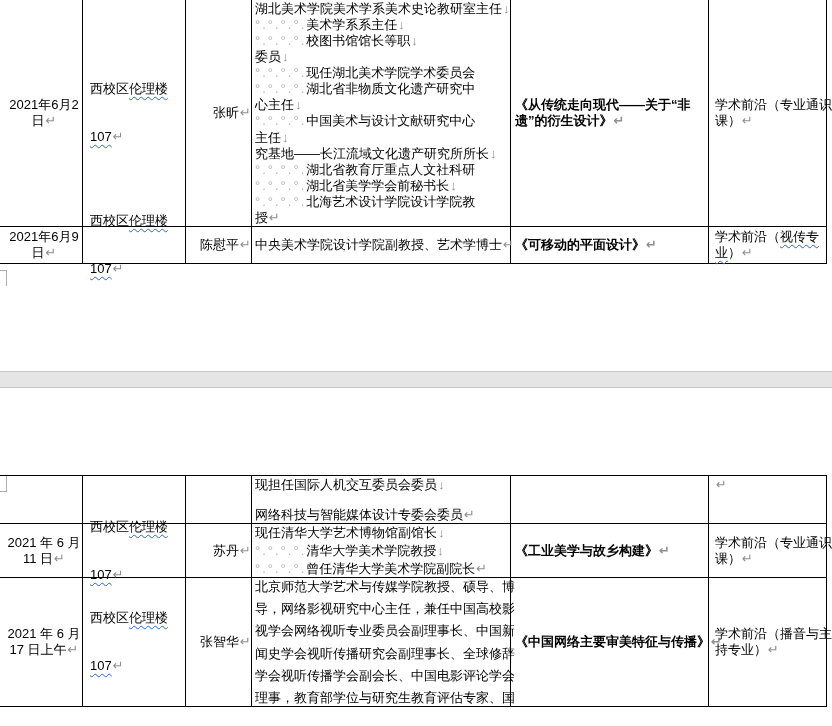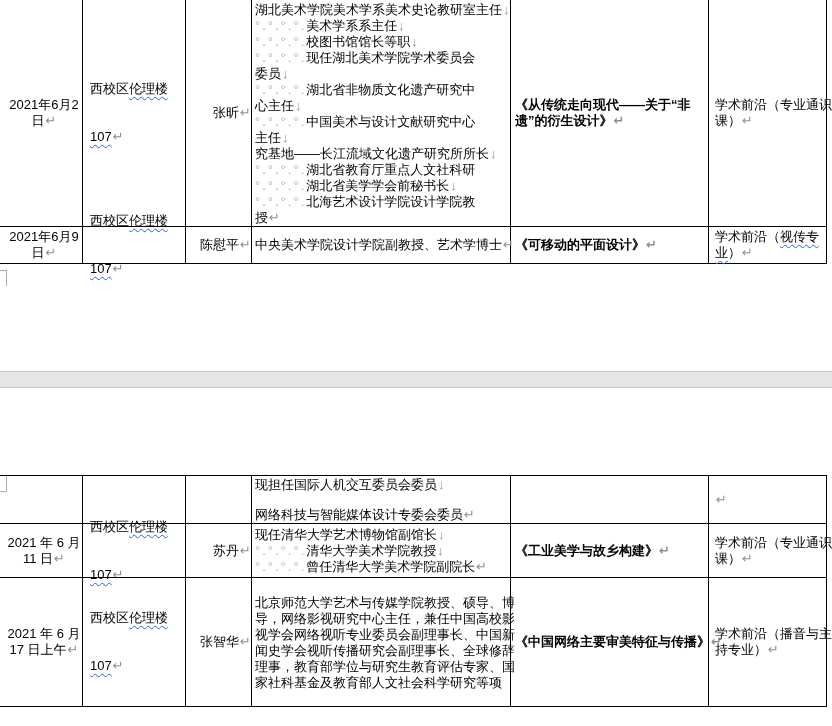--- a/index.html
+++ b/index.html
@@ -11,21 +11,21 @@
   #t2{top:475px;grid-template-rows:48px 54px 129px;border-top:1px solid #000;}
   .c{box-sizing:border-box;border-right:1px solid #000;border-bottom:1px solid #000;
      display:flex;flex-direction:column;justify-content:center;
      font-size:13px;overflow:visible;}
   .col1{padding-left:6px;text-align:center;}
   .col2{padding-left:7px;gap:32px;}
   .col3{align-items:flex-end;}
   .col4{padding-left:3px;}
   .col5{padding-left:4px;font-weight:bold;}
   .col6{padding-left:6px;}
-  .v-top{justify-content:center;padding-top:1px;}
+  .v-top{justify-content:space-between;padding-top:1px;}
   .line{height:16px;line-height:16px;white-space:pre;}
   .marks{color:#b5b5b5;letter-spacing:2px;}
   .pmark{color:#8f8f8f;padding-left:1px;}
   .wb{text-decoration:underline;text-decoration-style:wavy;text-decoration-color:#2a66d9;
       text-decoration-thickness:1px;text-underline-offset:3px;}
   .wr{text-decoration-style:wavy;text-decoration-color:#e03a2f;
       text-decoration-thickness:1px;text-underline-offset:3px;}
   .band{position:absolute;left:0;top:371px;width:832px;height:17px;background:#e5e5e5;
         border-top:1px solid #c9c9c9;border-bottom:1px solid #c9c9c9;box-sizing:border-box;}
   .crop{position:absolute;left:0;width:6px;height:15px;}
@@ -47,22 +47,22 @@
         <div class="line"><span>西校区</span><span class="wb">伦理楼</span></div>
         <div class="line"><span class="wb">107</span><span class="pmark">↵</span></div>
       </div>
     <div class="c col3">
         <div class="line"><span>张昕</span><span class="pmark">↵</span></div>
       </div>
     <div class="c col4 v-top">
         <div class="line"><span>湖北美术学院美术学系美术史论教研室主任</span><span class="pmark">↓</span></div>
         <div class="line"><span class="marks">°.°.°.°.</span><span>美术学</span><span class="wr">系系</span><span>主任</span><span class="pmark">↓</span></div>
         <div class="line"><span class="marks">°.°.°.°.</span><span>校图书馆馆长等职</span><span class="pmark">↓</span></div>
+        <div class="line"><span>委员</span><span class="pmark">↓</span></div>
         <div class="line"><span class="marks">°.°.°.°.</span><span>现任湖北美术学院学术委员会</span></div>
-        <div class="line"><span>委员</span><span class="pmark">↓</span></div>
         <div class="line"><span class="marks">°.°.°.°.</span><span>湖北省非物质文化遗产研究中</span></div>
         <div class="line"><span>心主任</span><span class="pmark">↓</span></div>
         <div class="line"><span class="marks">°.°.°.°.</span><span>中国美术与设计文献研究中心</span></div>
         <div class="line"><span>主任</span><span class="pmark">↓</span></div>
         <div class="line"><span>究基地——长江流域文化遗产研究所所长</span><span class="pmark">↓</span></div>
         <div class="line"><span class="marks">°.°.°.°.</span><span>湖北省教育厅重点人文社科研</span></div>
         <div class="line"><span class="marks">°.°.°.°.</span><span>湖北省美学学会前秘书长</span><span class="pmark">↓</span></div>
         <div class="line"><span class="marks">°.°.°.°.</span><span>北海艺术设计学院设计学院教</span></div>
         <div class="line"><span>授</span><span class="pmark">↵</span></div>
       </div>
@@ -150,22 +150,22 @@
         <div class="line"><span class="wb">107</span><span class="pmark">↵</span></div>
       </div>
     <div class="c col3">
         <div class="line"><span>张智华</span><span class="pmark">↵</span></div>
       </div>
     <div class="c col4 v-top">
         <div class="line"><span>北京师范大学艺术与传媒学院教授、硕导、博</span></div>
         <div class="line"><span>导，网络影视研究中心主任，兼任中国高校影</span></div>
         <div class="line"><span>视学会网络视听专业委员会副理事长、中国新</span></div>
         <div class="line"><span>闻史学会视听传播研究会副理事长、全球修辞</span></div>
+        <div class="line"><span>学会视听传播学会副会长、中国电影评论学会</span></div>
         <div class="line"><span>理事，教育部学位与研究生教育评估专家、国</span></div>
-        <div class="line"><span>家社科基金及教育部人文社会科学研究等项</span></div>
       </div>
     <div class="c col5">
         <div class="line"><span>《中国网络主要审美特征与传播》</span><span class="pmark">↵</span></div>
       </div>
     <div class="c col6">
         <div class="line"><span>学术前沿（播音与主</span></div>
         <div class="line"><span>持专业）</span><span class="pmark">↵</span></div>
       </div>
   </div>
 

